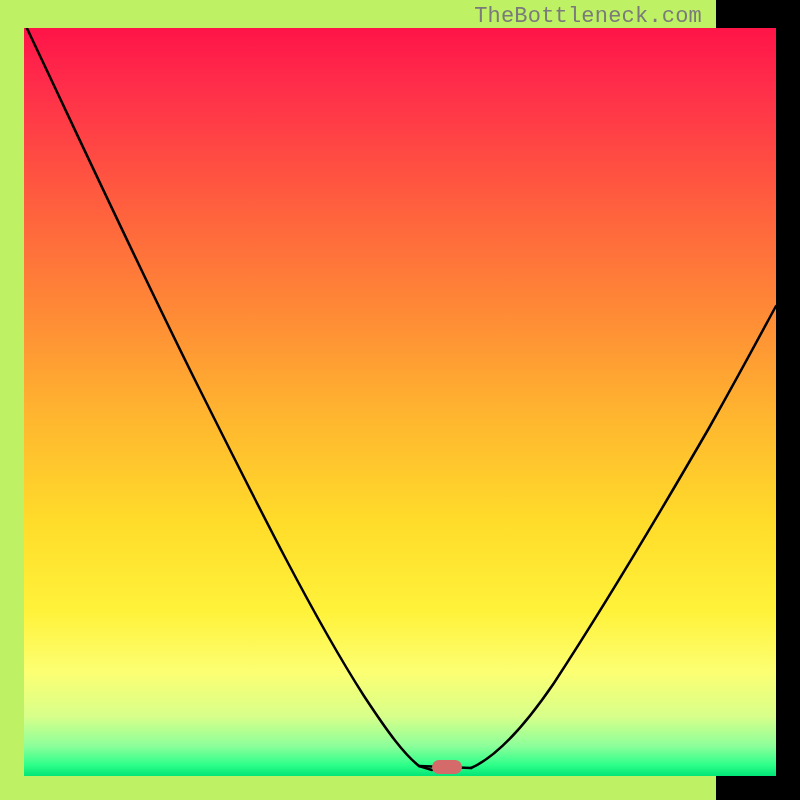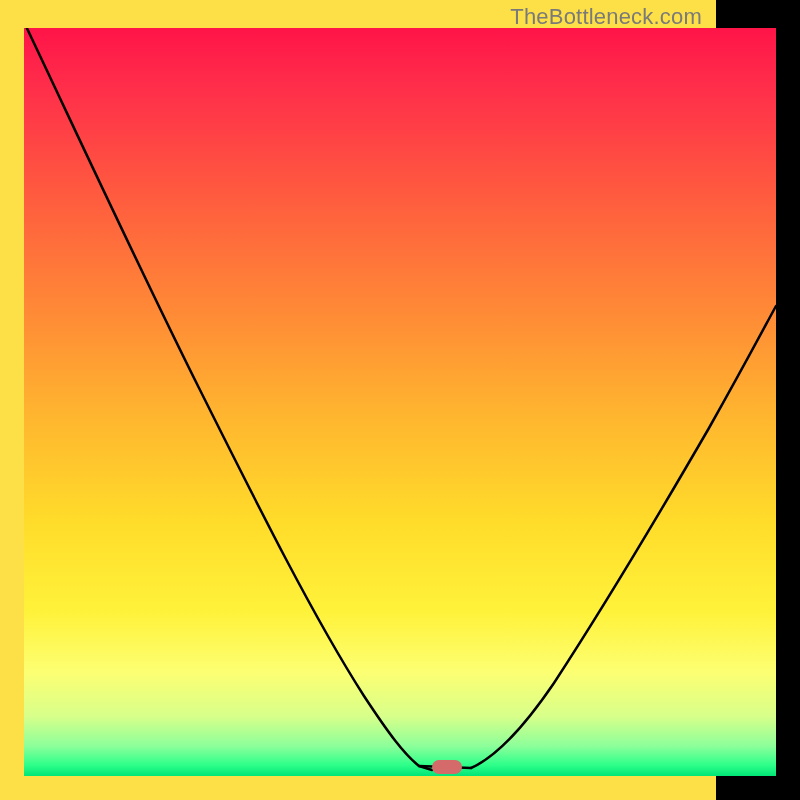--- a/index.html
+++ b/index.html
@@ -8,21 +8,22 @@
     width: 800px;
     height: 800px;
     background: #000;
     overflow: hidden;
     font-family: Arial, Helvetica, sans-serif;
   }
   .frame {
     position: relative;
     width: 716px;
     height: 800px;
-    background: #fde047;
+    background: #bef264;
+    font-family: Liberation Mono, monospace;
   }
   .watermark {
     position: absolute;
     top: 4px;
     right: 14px;
     color: #7a7a7a;
     font-size: 22px;
     font-weight: 500;
     letter-spacing: 0.2px;
     z-index: 10;

